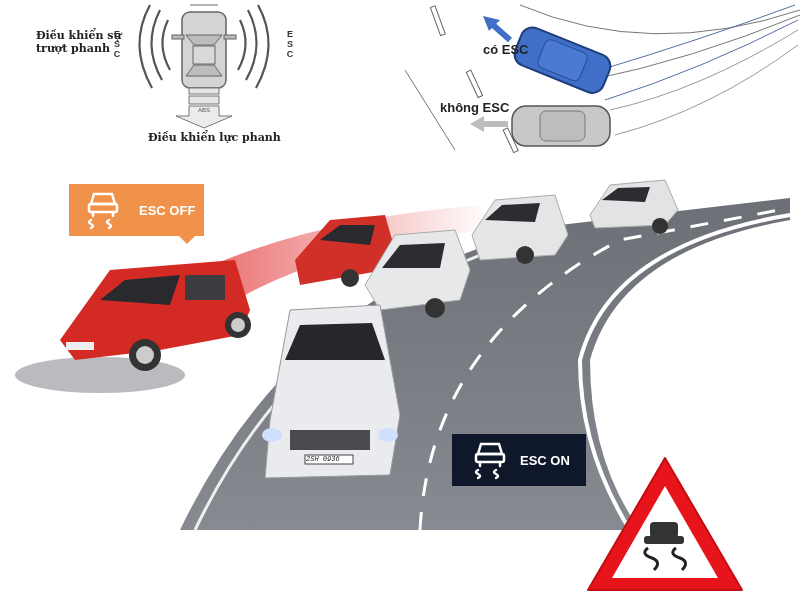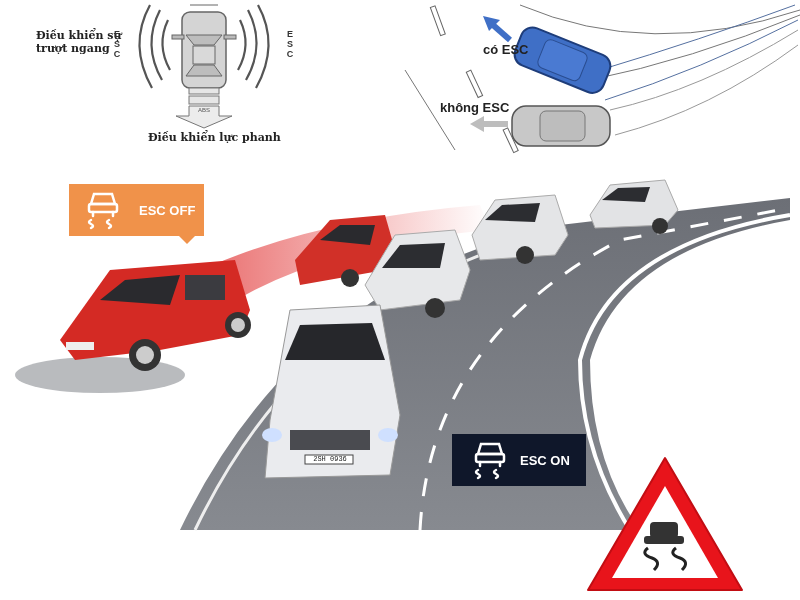--- a/index.html
+++ b/index.html
@@ -34,21 +34,21 @@
     <line x1="190" y1="5" x2="218" y2="5" stroke="#666"></line>
 
     <rect x="189" y="88" width="30" height="6" fill="#e6e6e6" stroke="#777"></rect>
     <rect x="189" y="96" width="30" height="8" fill="#e6e6e6" stroke="#777"></rect>
     <polygon points="189,106 219,106 219,116 232,116 204,128 176,116 189,116" fill="#ececec" stroke="#777"></polygon>
   </svg>
   <div class="abs" style="left:192px;top:107px;width:24px;font-size:6px;color:#555;text-align:center;font-family:'Liberation Sans',sans-serif;">ABS</div>
 
   <div class="abs lbl" style="left:36px;top:29px;">
     <div>Điều khiển sự</div>
-    <div>trượt ngang</div>
+    <div>trượt phanh</div>
   </div>
   <div class="abs esc-v" style="left:113px;top:29px;">
     <div>E</div>
     <div>S</div>
     <div>C</div>
   </div>
   <div class="abs esc-v" style="left:286px;top:29px;">
     <div>E</div>
     <div>S</div>
     <div>C</div>
@@ -158,21 +158,21 @@
 
     <g>
       <path d="M270 260 L290 150 L380 145 L400 255 L390 315 L265 318 Z" fill="#eaebee" stroke="#999"></path>
       <path d="M285 200 L300 165 L372 163 L385 200 Z" fill="#26272b"></path>
       <rect x="290" y="270" width="80" height="20" fill="#4a4b50"></rect>
       <rect x="305" y="295" width="48" height="9" fill="#fff" stroke="#444"></rect>
       <ellipse cx="272" cy="275" rx="10" ry="7" fill="#cfe0ff"></ellipse>
       <ellipse cx="388" cy="275" rx="10" ry="7" fill="#cfe0ff"></ellipse>
     </g>
   </svg>
-  <div class="abs" style="left:306px;top:295px;width:48px;font-size:7px;text-align:center;color:#222;font-family:'Liberation Mono',monospace;">2SH 0936</div>
+  <div class="abs" style="left:306px;top:295px;width:48px;font-size:7px;text-align:left;color:#222;font-family:'Liberation Mono',monospace;font-style:italic;">2SH 0936</div>
 
   <div class="abs badge" style="left:69px;top:24px;width:135px;height:52px;background:#f0924a;">
     <svg width="40" height="40" style="margin-left:14px">
       <g fill="none" stroke="#fff" stroke-width="2.5" stroke-linecap="round">
         <path d="M11 4 L29 4 L32 14 L8 14 Z"></path>
         <rect x="6" y="14" width="28" height="8" rx="2"></rect>
         <path d="M10 22 L10 26 M30 22 L30 26"></path>
         <path d="M8 30 Q4 32 8 34 Q12 36 8 38"></path>
         <path d="M26 30 Q22 32 26 34 Q30 36 26 38"></path>
       </g>

